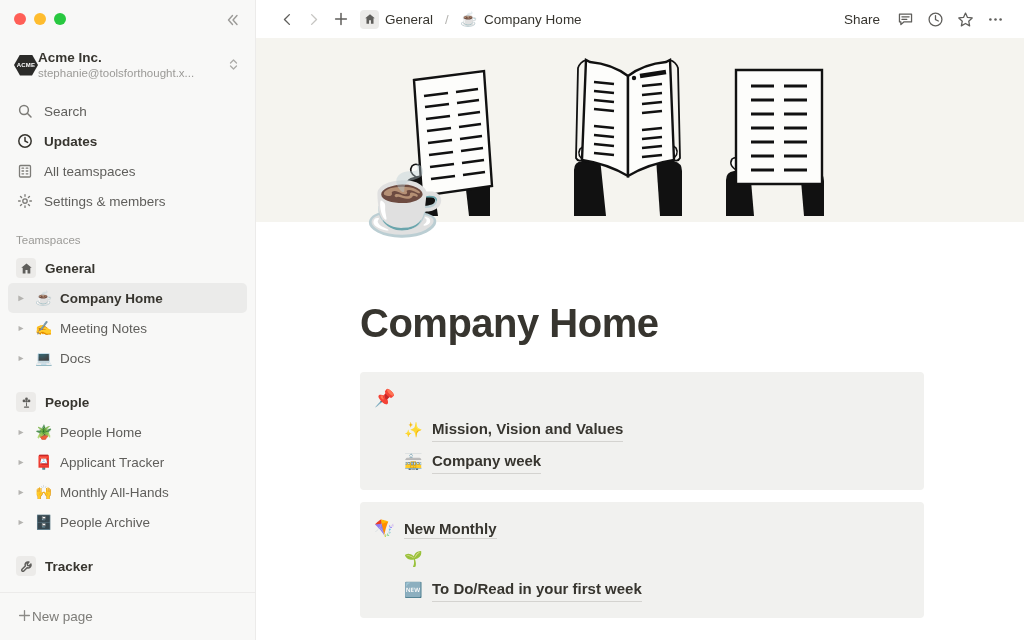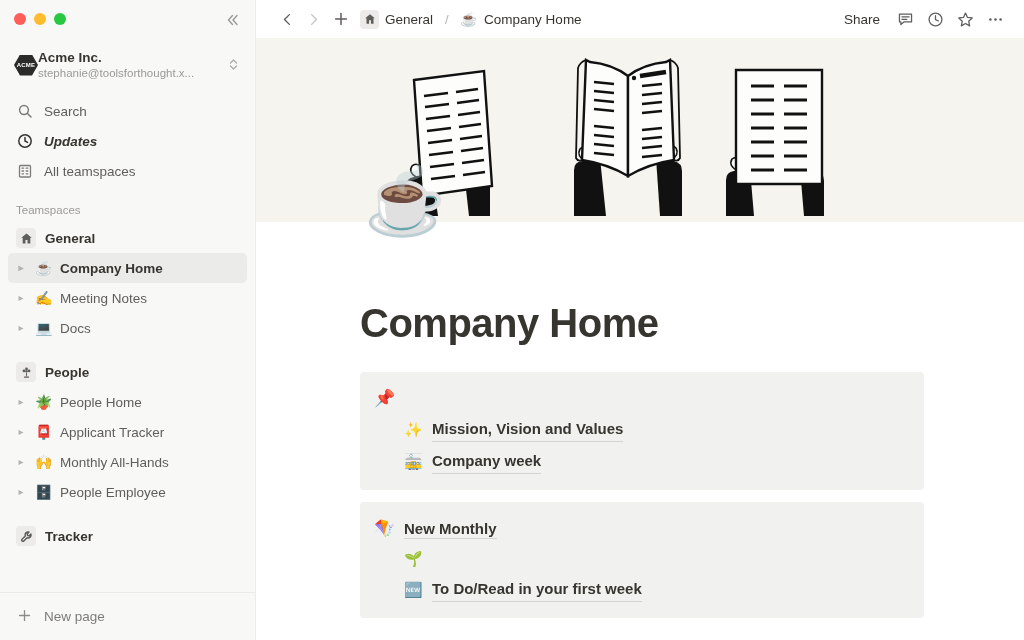--- a/index.html
+++ b/index.html
@@ -60,21 +60,21 @@
     white-space: nowrap; overflow: hidden;
   }
   .ws-caret { color: #acaba8; font-size: 11px; padding-left: 2px; line-height: 1; }
 
   .nav-list { padding: 4px 8px 0 8px; }
   .nav-item {
     display: flex; align-items: center; gap: 10px;
     height: 30px; padding: 0 8px; border-radius: 5px;
     font-size: 13.5px; color: #5f5e5b;
   }
-  .nav-item.strong { color: #37352f; font-weight: bold; font-style: italic; }
+  .nav-item.strong { color: #37352f; font-weight: bold; }
   .nav-ico { width: 18px; height: 18px; flex:0 0 18px; display:flex; align-items:center; justify-content:center; color:#7d7c78; }
 
   .section-label {
     font-size: 11.5px; color: #9b9a97; padding: 0 16px;
     margin-top: 14px; margin-bottom: 3px; height: 20px; display: flex; align-items: center;
   }
 
   .ts-group { padding: 0 8px; }
   .ts-head {
     display: flex; align-items: center; gap: 9px;
@@ -91,21 +91,21 @@
     height: 30px; padding: 0 8px 0 6px; border-radius: 5px;
     font-size: 13.5px; color: #5f5e5b;
   }
   .page-row.selected { background: #ebebea; color: #37352f; font-weight: bold; }
   .chev { width: 14px; flex: 0 0 14px; text-align: center; color: #b4b3b0; font-size: 10px; line-height:1; }
   .emoji { width: 20px; flex: 0 0 20px; text-align: center; font-size: 14px; line-height: 1; }
   .page-label { white-space: nowrap; overflow: hidden; text-overflow: ellipsis; }
 
   .sidebar-footer {
     margin-top: auto; height: 48px; border-top: 1px solid #ecebea;
-    display: flex; align-items: center; padding: 0 16px; gap: 12px;
+    display: flex; align-items: center; padding: 0 16px; 
     font-size: 13.5px; color: #7d7c78;
   }
   .plus-ico { font-size: 17px; color: #8b8a87; line-height: 1; width: 16px; text-align:center; }
 
   
   .main { flex: 1; height: 640px; position: relative; background: #fff; overflow: hidden; }
   .topbar {
     height: 38px; display: flex; align-items: center;
     padding: 0 16px 0 18px; gap: 0px; background: #fff;
     position: relative; z-index: 5;
@@ -227,20 +227,29 @@
             <line x1="5" y1="5.2" x2="6.6" y2="5.2" stroke-linecap="round"></line>
             <line x1="9.2" y1="5.2" x2="10.8" y2="5.2" stroke-linecap="round"></line>
             <line x1="5" y1="8" x2="6.6" y2="8" stroke-linecap="round"></line>
             <line x1="9.2" y1="8" x2="10.8" y2="8" stroke-linecap="round"></line>
             <line x1="5" y1="10.8" x2="6.6" y2="10.8" stroke-linecap="round"></line>
             <line x1="9.2" y1="10.8" x2="10.8" y2="10.8" stroke-linecap="round"></line>
           </svg>
         </span>
         <span>All teamspaces</span>
       </div>
+      <div class="nav-item">
+        <span class="nav-ico">
+          <svg width="16" height="16" viewBox="0 0 16 16" fill="none" stroke="currentColor" stroke-width="1.35">
+            <circle cx="8" cy="8" r="2.2"></circle>
+            <path d="M8 1.6v1.6M8 12.8v1.6M14.4 8h-1.6M3.2 8H1.6M12.5 3.5l-1.1 1.1M4.6 11.4l-1.1 1.1M12.5 12.5l-1.1-1.1M4.6 4.6L3.5 3.5" stroke-linecap="round"></path>
+          </svg>
+        </span>
+        <span>Settings &amp; members</span>
+      </div>
     </div>
 
     <div class="section-label">Teamspaces</div>
 
     <div class="ts-group">
       <div class="ts-head">
         <span class="ts-badge">
           <svg width="13" height="13" viewBox="0 0 14 14" fill="currentColor">
             <path d="M7 1.6L1.4 6.2h1.5v6.2h3.0V8.6h2.2v3.8h3.0V6.2h1.5z"></path>
           </svg>
@@ -289,21 +298,21 @@
         <span class="page-label">Applicant Tracker</span>
       </div>
       <div class="page-row">
         <span class="chev">▸</span>
         <span class="emoji">🙌</span>
         <span class="page-label">Monthly All-Hands</span>
       </div>
       <div class="page-row">
         <span class="chev">▸</span>
         <span class="emoji">🗄️</span>
-        <span class="page-label">People Employee</span>
+        <span class="page-label">People Archive</span>
       </div>
     </div>
 
     <div class="ts-group" style="margin-top:14px">
       <div class="ts-head">
         <span class="ts-badge">
           <svg width="13" height="13" viewBox="0 0 14 14" fill="none" stroke="currentColor" stroke-width="1.6" stroke-linecap="round" stroke-linejoin="round">
             <path d="M9.6 2.2a3.2 3.2 0 0 0-3.9 4.2L2.2 9.9a1.3 1.3 0 0 0 1.9 1.9l3.5-3.5a3.2 3.2 0 0 0 4.2-3.9l-1.9 1.9-1.7-.4-.4-1.7z"></path>
           </svg>
         </span>

